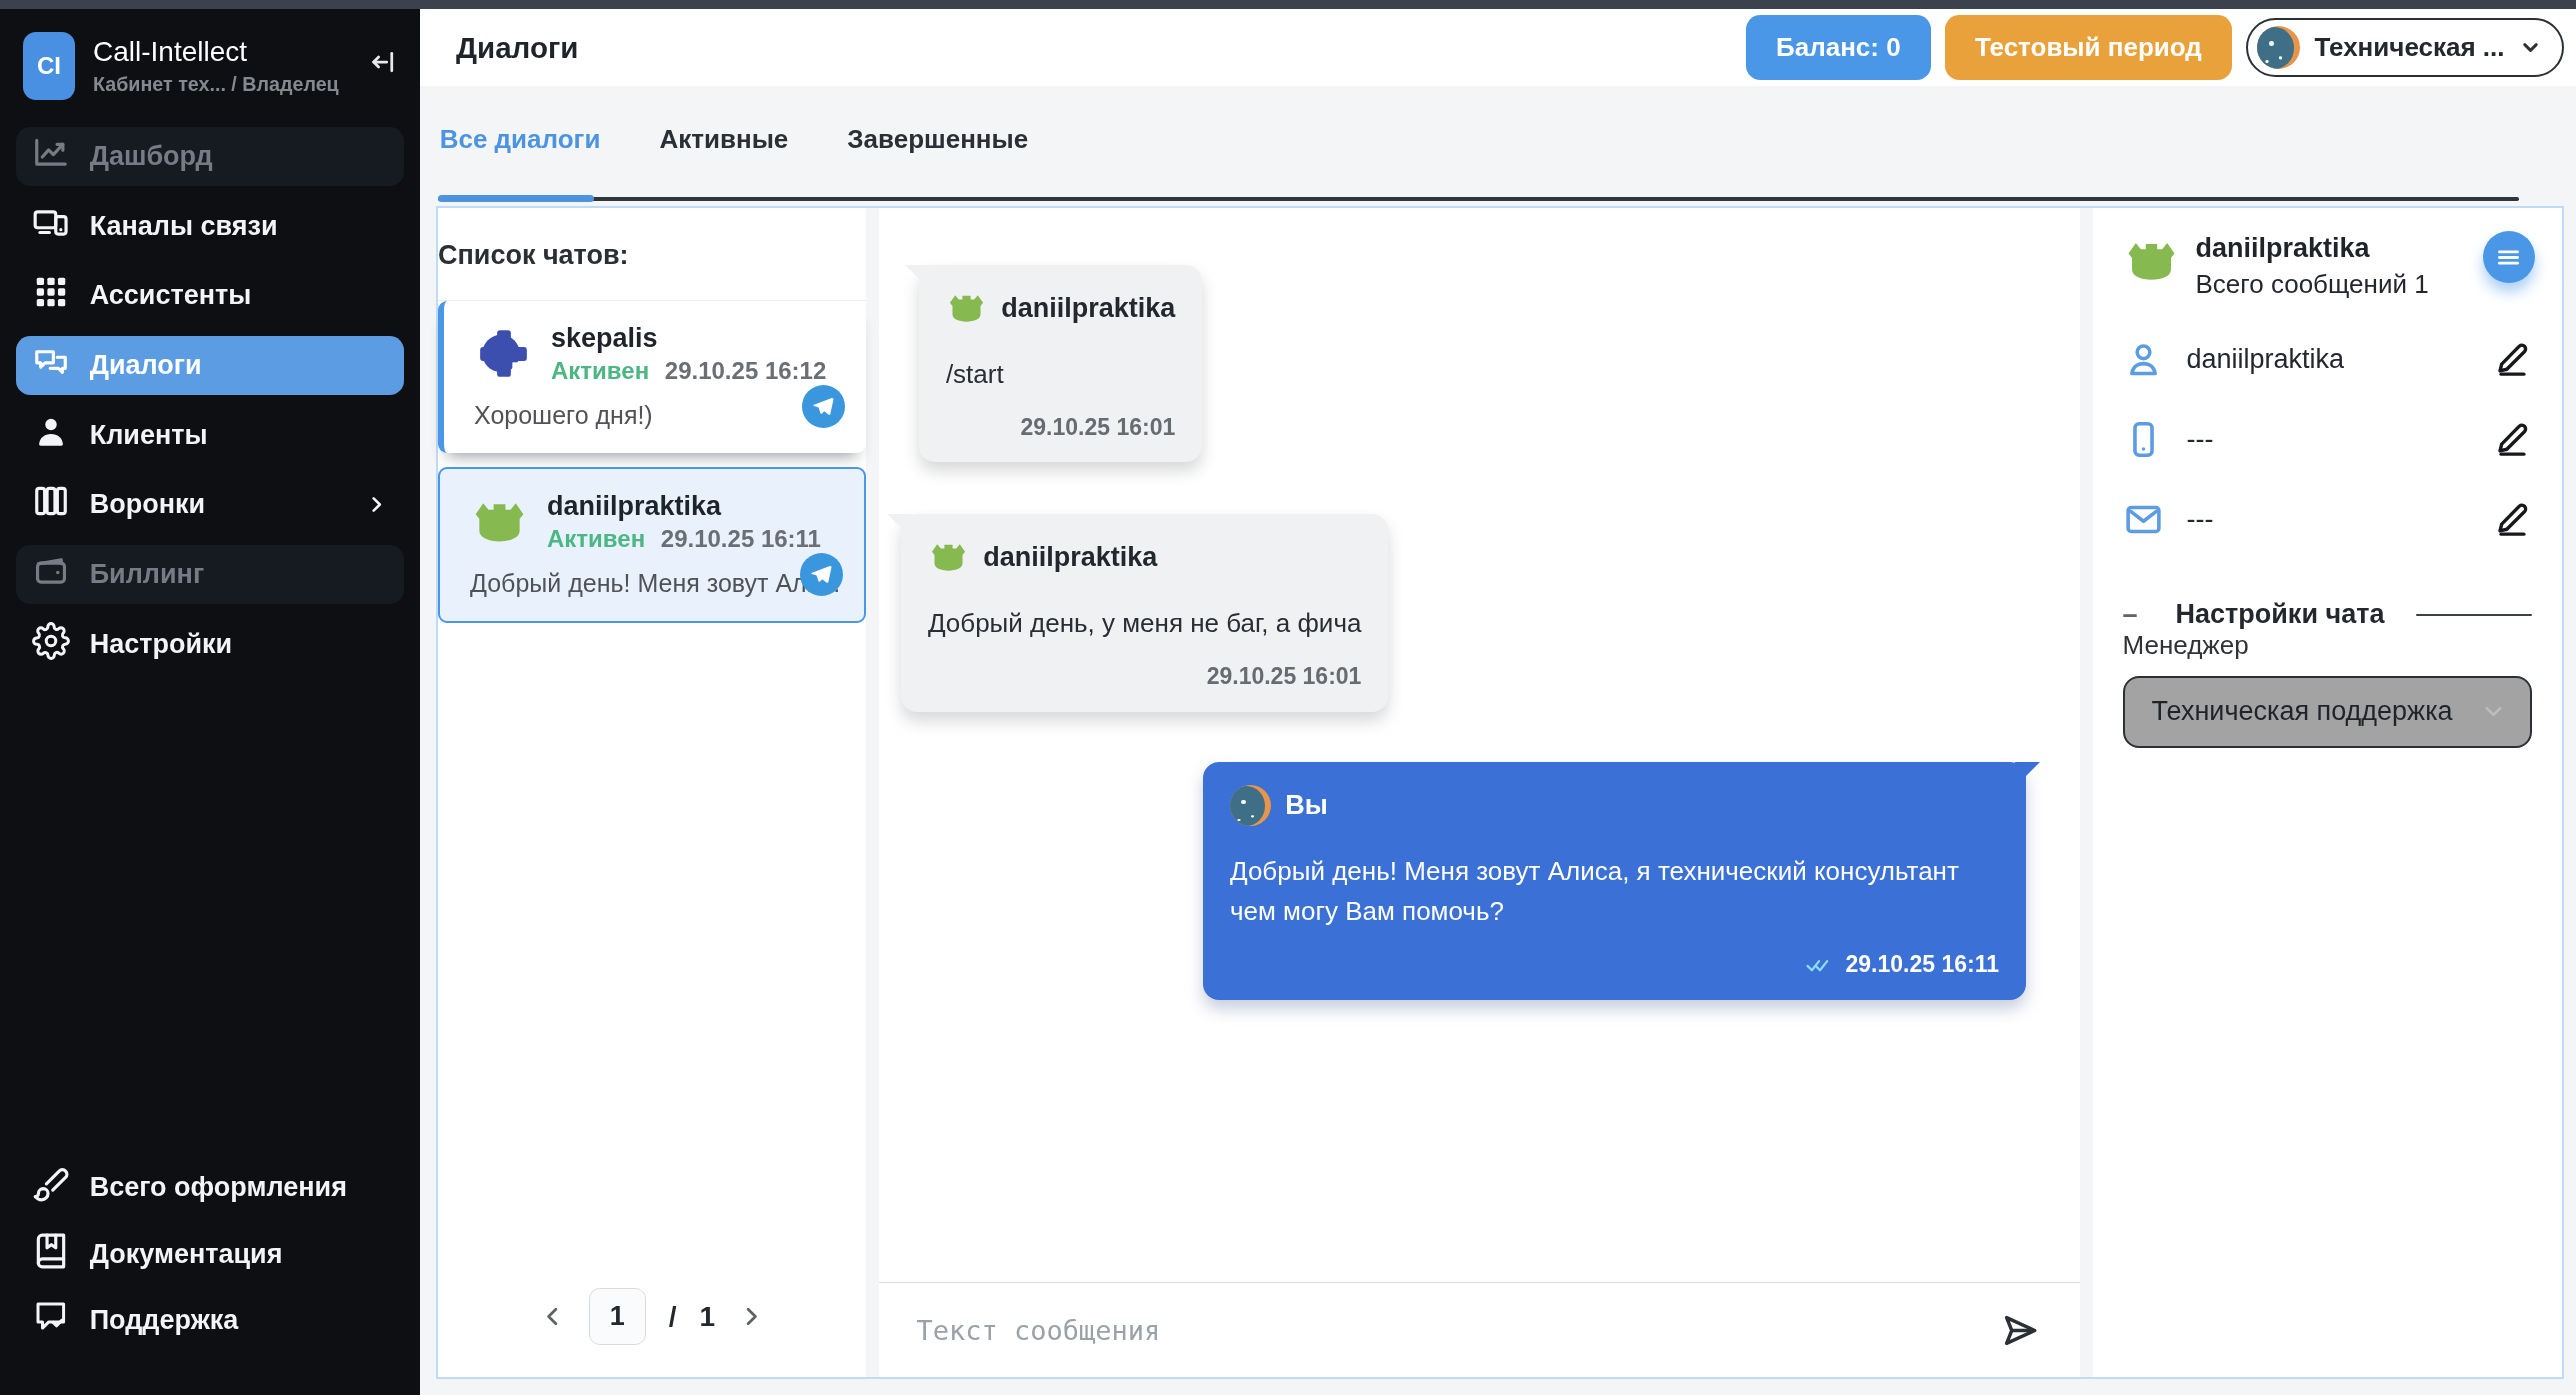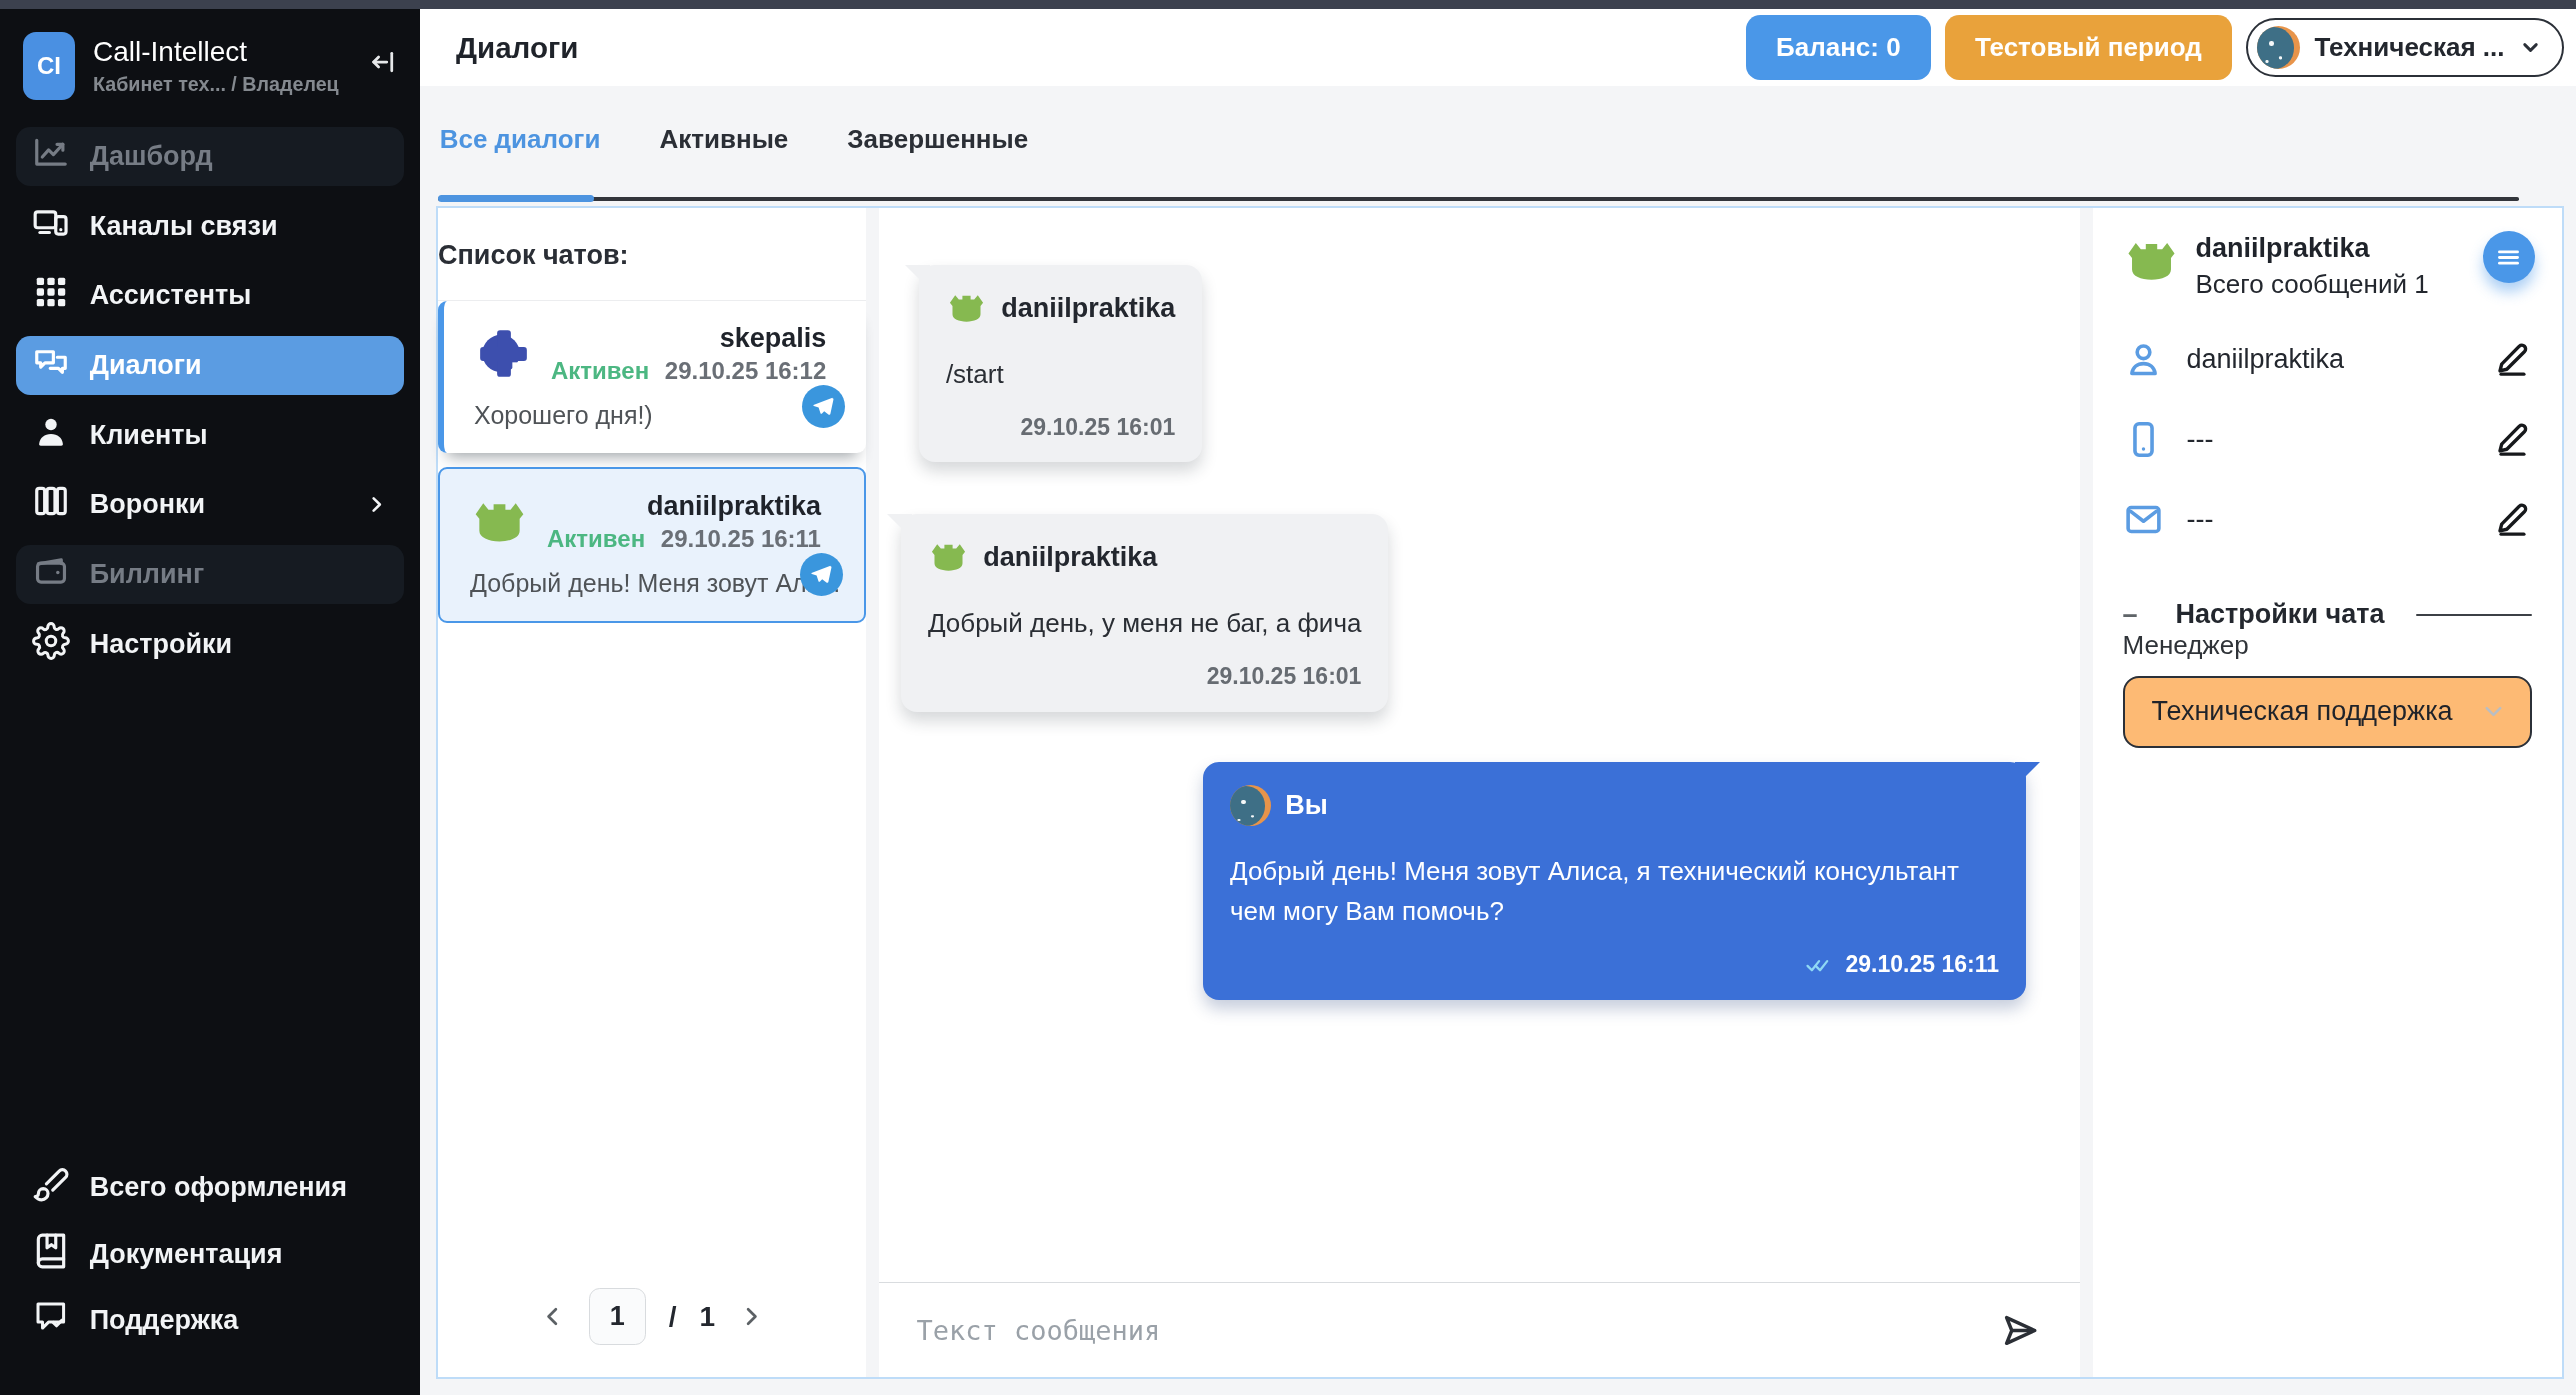--- a/index.html
+++ b/index.html
@@ -65,21 +65,21 @@
   .chatlist { width:428px; flex:0 0 auto; display:flex; flex-direction:column; }
   .cl-title { text-align:left; font-size:27px; font-weight:600; color:#2a2e35;
     padding:32px 0 29px; border-bottom:1.8px solid #ecedef; }
   .chat-item { position:relative; padding:21.5px 25px 23px 30px; cursor:pointer; }
   .chat-item.stripe { border-left:6.3px solid #4a97e8; border-radius:9px;
     box-shadow:0 12.5px 14.3px -9px rgba(40,50,60,.45); }
   .chat-item.selected { margin-top:14.3px; background:#e9f2fc; border:2.7px solid #4a97e8; border-radius:9px; }
   .ci-row { display:flex; align-items:center; }
   .ci-avatar { width:59px; height:59px; flex:0 0 auto; }
   .ci-avatar svg { width:100%; height:100%; }
-  .ci-meta { margin-left:18px;text-align:right; }
+  .ci-meta { margin-left:18px; }
   .ci-name { font-size:27px; font-weight:700; color:#1f232a; }
   .ci-status-row { margin-top:3.6px; font-size:24px; }
   .ci-status { color:#4cb782; font-weight:700; }
   .ci-date { color:#6a6f76; font-weight:600; margin-left:9px; }
   .ci-preview { margin-top:16px; font-size:25px; color:#4f5357; padding-right:66px;
     white-space:nowrap; overflow:hidden; }
   .tg-badge { position:absolute; right:21.5px; bottom:25px; width:43px; height:43px; border-radius:50%;
     background:#3a96dd; display:flex; align-items:center; justify-content:center; }
   .tg-badge svg { width:25px; height:25px; }
 
@@ -134,21 +134,21 @@
   .menu-btn svg { width:27px; height:27px; color:#fff; }
   .dt-row { display:flex; align-items:center; margin-top:39px; font-size:27px; color:#23272e; }
   .dt-row .lead { width:41px; height:41px; color:#5b9ce2; margin-right:23px; flex:0 0 auto; }
   .dt-row .edit-btn { margin-left:auto; width:39px; height:39px; color:#17191c; background:none; border:none; cursor:pointer; padding:0; }
   .dt-row .edit-btn svg { width:39px; height:39px; }
   .dt-section { display:flex; align-items:center; margin-top:59px; }
   .dt-dash { color:#5f6468; font-size:27px; font-weight:600; }
   .dt-section-title { font-size:27px; font-weight:700; margin-left:38px; }
   .dt-line { flex:1; height:2.7px; background:#3c4046; margin-left:32px; border-radius:1.8px; }
   .manager-label { font-size:26px; color:#2f3338; }
-  .select { margin-top:14.3px; height:72px; border:2.7px solid #2b3038; border-radius:16px; background:#fdba74;
+  .select { margin-top:14.3px; height:72px; border:2.7px solid #2b3038; border-radius:16px; background:#a3a3a3;
     display:flex; align-items:center; padding:0 23px 0 27px; font-size:27px; color:#1f232a; cursor:pointer; }
   .select .chev { margin-left:auto; width:27px; height:27px; color:#b9bec3; }
 </style>
 </head>
 <body>
 
 <div class="topstrip"></div>
 
 <aside class="sidebar">
   <div class="sb-header">

